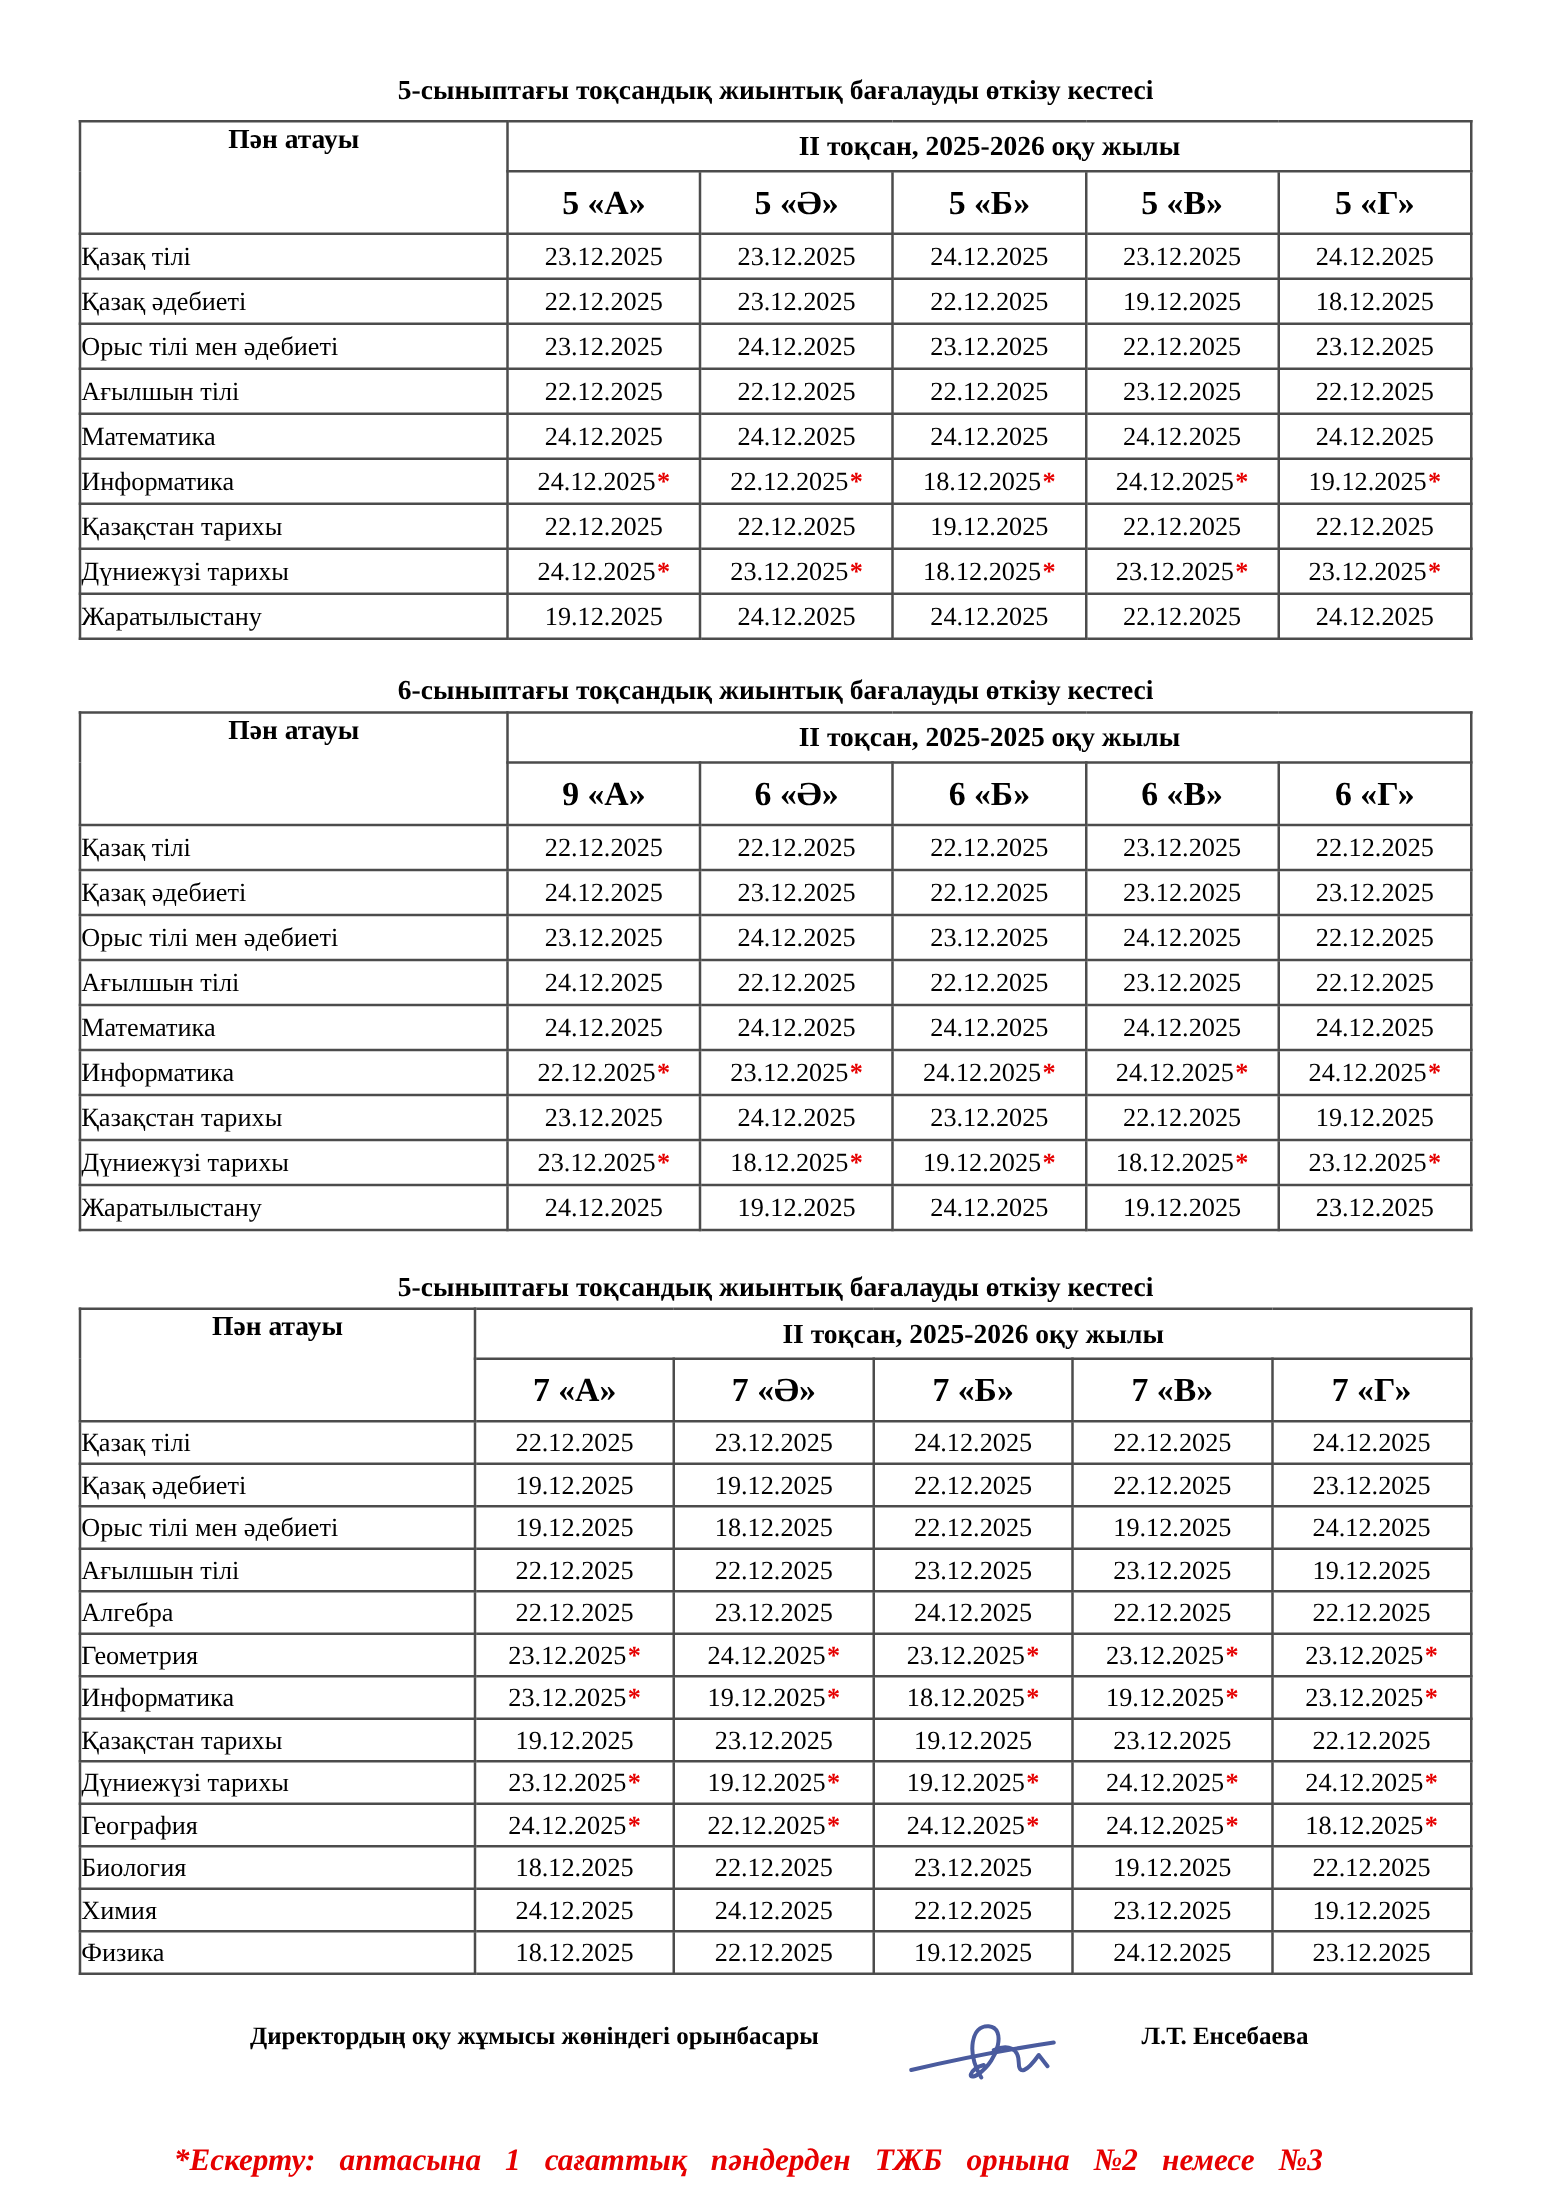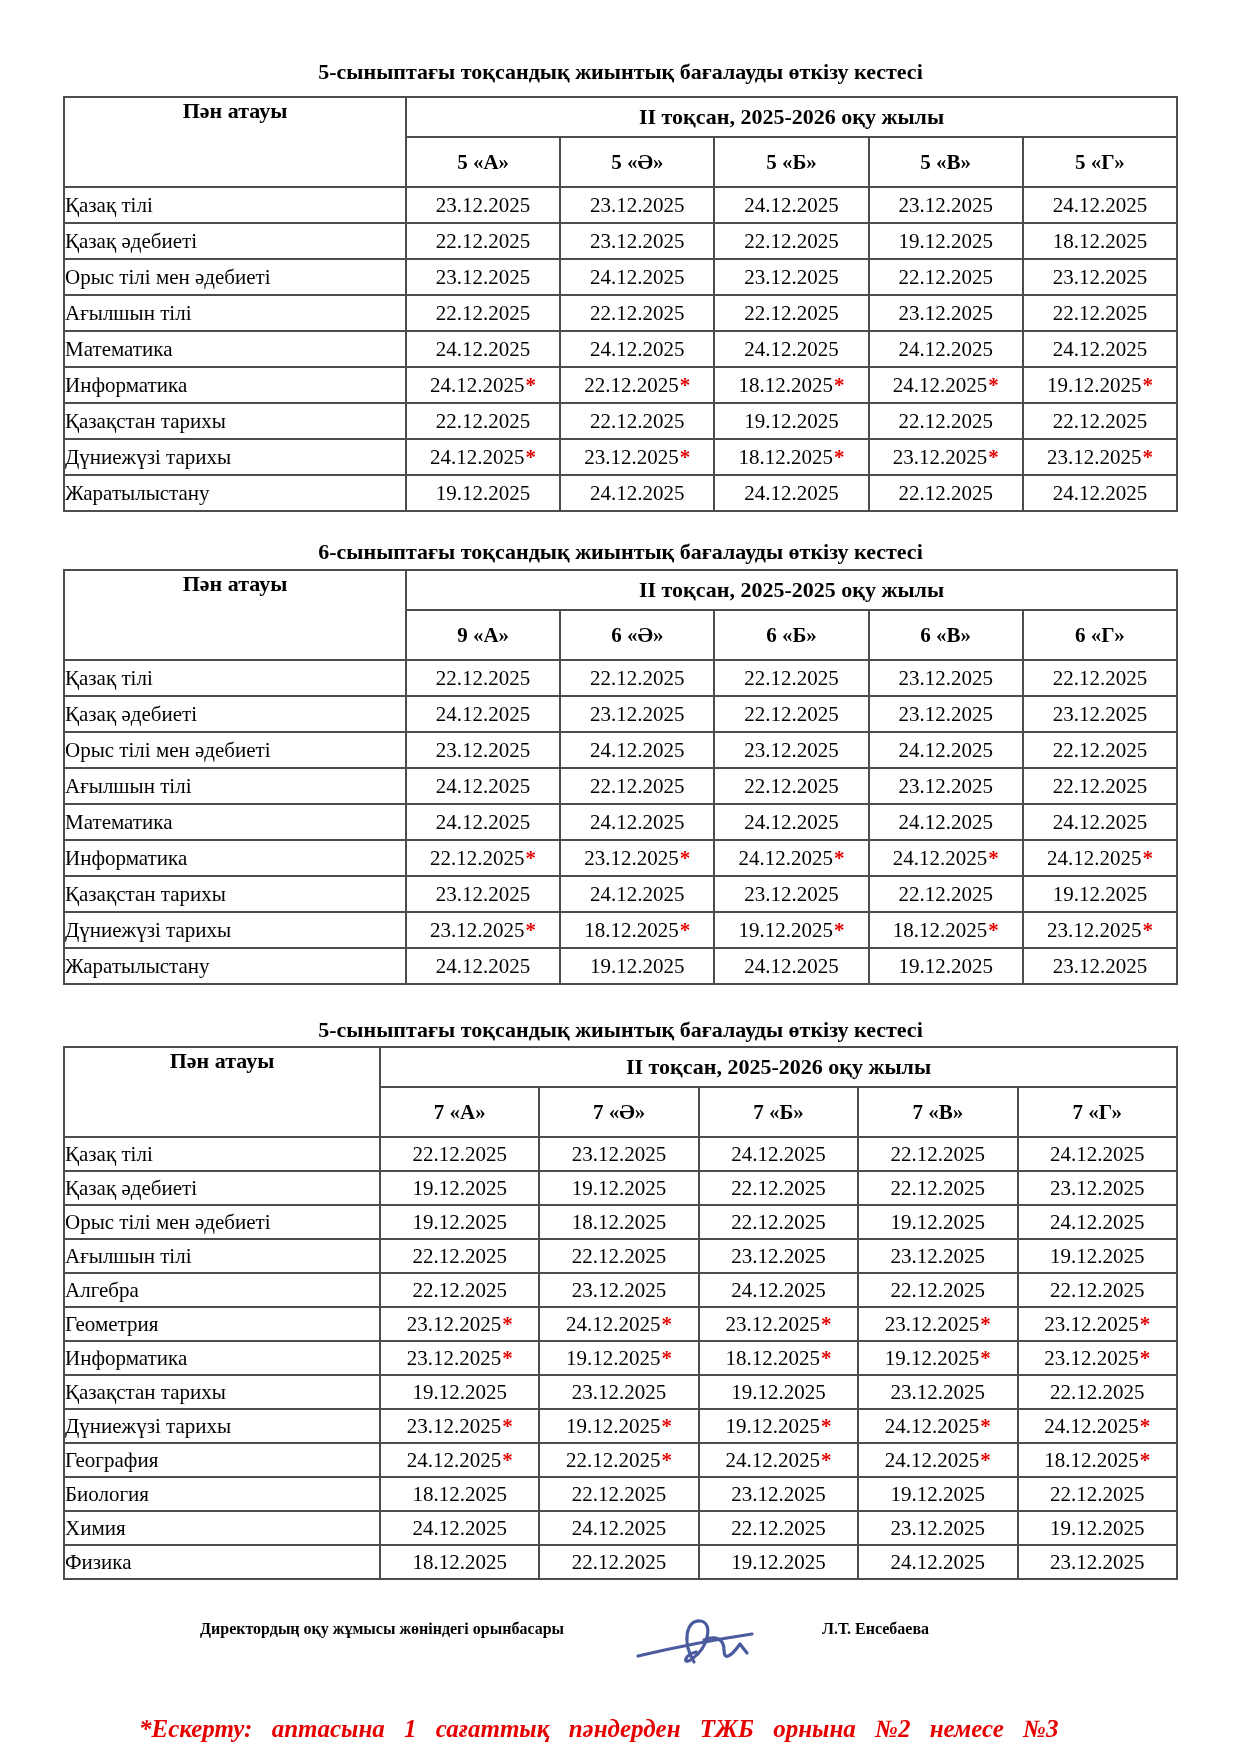--- a/index.html
+++ b/index.html
@@ -51,21 +51,21 @@
     vertical-align: top;
     padding-top: 7px;
   }
   th.term-head {
     font-size: 22px;
     font-weight: bold;
     text-align: center;
     height: 40px;
   }
   th.class-head {
-    font-size: 21px;
+    font-size: 27px;
     font-weight: bold;
     text-align: center;
     height: 50px;
   }
   tbody tr { height: 36px; }
   table.sched.t3 tbody tr { height: 34px; }
   td.subject {
     font-size: 21px;
     text-align: left;
     padding-left: 8px;
@@ -80,21 +80,21 @@
   }
 
   .sig-row {
     display: flex;
     align-items: flex-start;
     margin-top: 36px;
     margin-left: 137px;
     height: 70px;
   }
   .sig-label, .sig-name {
-    font-size: 16px;
+    font-size: 20px;
     font-weight: bold;
     line-height: 26px;
     white-space: nowrap;
   }
   .sig-scribble { margin-left: 66px; margin-top: -8px; flex: 0 0 auto; }
   .sig-name { margin-left: 42px; }
 
   .note {
     margin-top: 22px;
     margin-left: 76px;

